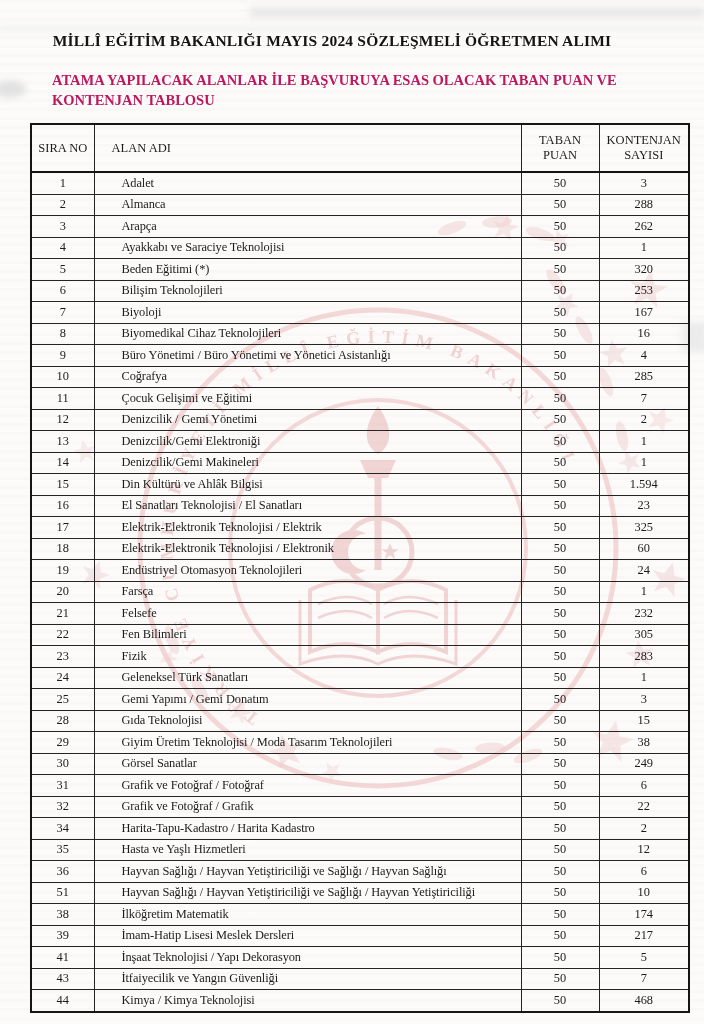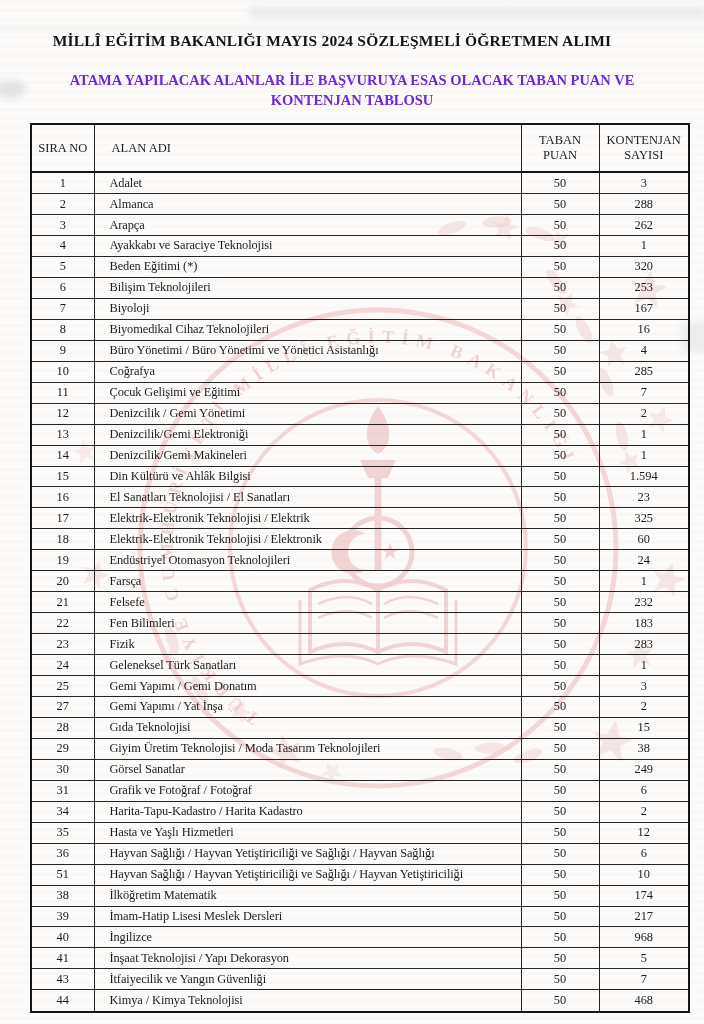--- a/index.html
+++ b/index.html
@@ -14,40 +14,40 @@
   #streak-top{left:250px;top:7px;width:454px;height:11px;background:#e9e9e9;}
   #streak-band{left:0;top:26px;width:704px;height:5px;background:#f2f2f2;}
   #blob-left{left:-6px;top:80px;width:32px;height:18px;background:#e2e2e2;border-radius:50%;}
   #streak-right{left:682px;top:322px;width:26px;height:30px;background:#ececec;}
   #watermark{position:absolute;left:0;top:0;pointer-events:none;}
   .page-title{
     position:absolute;top:32px;left:0;width:664px;text-align:center;
     font-size:15.5px;font-weight:bold;letter-spacing:.2px;color:#141414;
   }
   .page-subtitle{
-    position:absolute;top:71px;left:52px;width:600px;text-align:center;
-    font-size:14.5px;font-weight:bold;line-height:19.5px;color:#6d28d9;
+    position:absolute;top:71px;left:52px;width:600px;
+    font-size:14.5px;font-weight:bold;line-height:19.5px;color:#be185d;
   }
   table.quota{
     position:absolute;left:30px;top:123px;width:658px;height:890px;
     border-collapse:collapse;table-layout:fixed;
     border:2.5px solid #151515;
   }
   .quota th,.quota td{
     border:1.5px solid #242424;
     font-weight:normal;overflow:hidden;white-space:nowrap;
     padding:0;vertical-align:middle;
   }
   .quota thead th{
     height:46px;font-size:12.5px;text-align:center;line-height:15px;
     border-bottom:2.5px solid #151515;white-space:normal;
   }
   .quota thead th.h-alan{text-align:left;padding-left:17px;}
   .quota td{font-size:12.4px;text-align:center;}
-  .quota td.c-alan{text-align:left;padding-left:15px;letter-spacing:-0.1px;}
+  .quota td.c-alan{text-align:left;padding-left:27px;letter-spacing:-0.1px;}
   col.c1{width:63px;} col.c2{width:427px;} col.c3{width:78px;} col.c4{width:90px;}
 </style>
 </head>
 <body>
 
 <div class="scan-streak" id="streak-top"></div>
 <div class="scan-streak" id="streak-band"></div>
 <div class="scan-streak" id="blob-left"></div>
 <div class="scan-streak" id="streak-right"></div>
 
@@ -286,21 +286,21 @@
         <td class="c-no">21</td>
         <td class="c-alan">Felsefe</td>
         <td class="c-tab">50</td>
         <td class="c-kon">232</td>
       </tr>
 
       <tr>
         <td class="c-no">22</td>
         <td class="c-alan">Fen Bilimleri</td>
         <td class="c-tab">50</td>
-        <td class="c-kon">183</td>
+        <td class="c-kon">305</td>
       </tr>
 
       <tr>
         <td class="c-no">23</td>
         <td class="c-alan">Fizik</td>
         <td class="c-tab">50</td>
         <td class="c-kon">283</td>
       </tr>
 
       <tr>
@@ -311,26 +311,20 @@
       </tr>
 
       <tr>
         <td class="c-no">25</td>
         <td class="c-alan">Gemi Yapımı / Gemi Donatım</td>
         <td class="c-tab">50</td>
         <td class="c-kon">3</td>
       </tr>
 
 
-      <tr>
-        <td class="c-no">27</td>
-        <td class="c-alan">Gemi Yapımı / Yat İnşa</td>
-        <td class="c-tab">50</td>
-        <td class="c-kon">2</td>
-      </tr>
 
       <tr>
         <td class="c-no">28</td>
         <td class="c-alan">Gıda Teknolojisi</td>
         <td class="c-tab">50</td>
         <td class="c-kon">15</td>
       </tr>
 
       <tr>
         <td class="c-no">29</td>
@@ -346,20 +340,26 @@
         <td class="c-kon">249</td>
       </tr>
 
       <tr>
         <td class="c-no">31</td>
         <td class="c-alan">Grafik ve Fotoğraf / Fotoğraf</td>
         <td class="c-tab">50</td>
         <td class="c-kon">6</td>
       </tr>
 
+      <tr>
+        <td class="c-no">32</td>
+        <td class="c-alan">Grafik ve Fotoğraf / Grafik</td>
+        <td class="c-tab">50</td>
+        <td class="c-kon">22</td>
+      </tr>
 
 
       <tr>
         <td class="c-no">34</td>
         <td class="c-alan">Harita-Tapu-Kadastro / Harita Kadastro</td>
         <td class="c-tab">50</td>
         <td class="c-kon">2</td>
       </tr>
 
       <tr>
@@ -390,26 +390,20 @@
         <td class="c-kon">174</td>
       </tr>
 
       <tr>
         <td class="c-no">39</td>
         <td class="c-alan">İmam-Hatip Lisesi Meslek Dersleri</td>
         <td class="c-tab">50</td>
         <td class="c-kon">217</td>
       </tr>
 
-      <tr>
-        <td class="c-no">40</td>
-        <td class="c-alan">İngilizce</td>
-        <td class="c-tab">50</td>
-        <td class="c-kon">968</td>
-      </tr>
 
       <tr>
         <td class="c-no">41</td>
         <td class="c-alan">İnşaat Teknolojisi / Yapı Dekorasyon</td>
         <td class="c-tab">50</td>
         <td class="c-kon">5</td>
       </tr>
 
 
       <tr>

